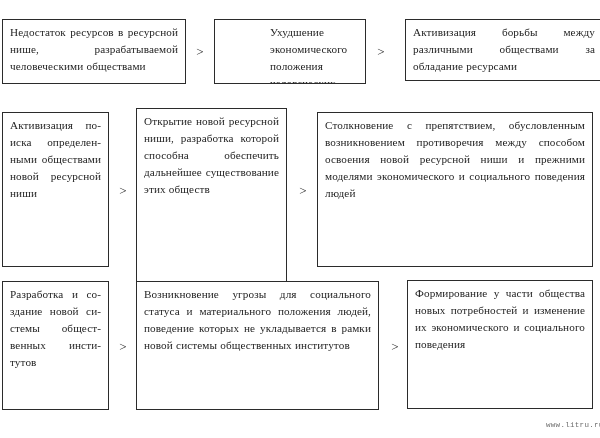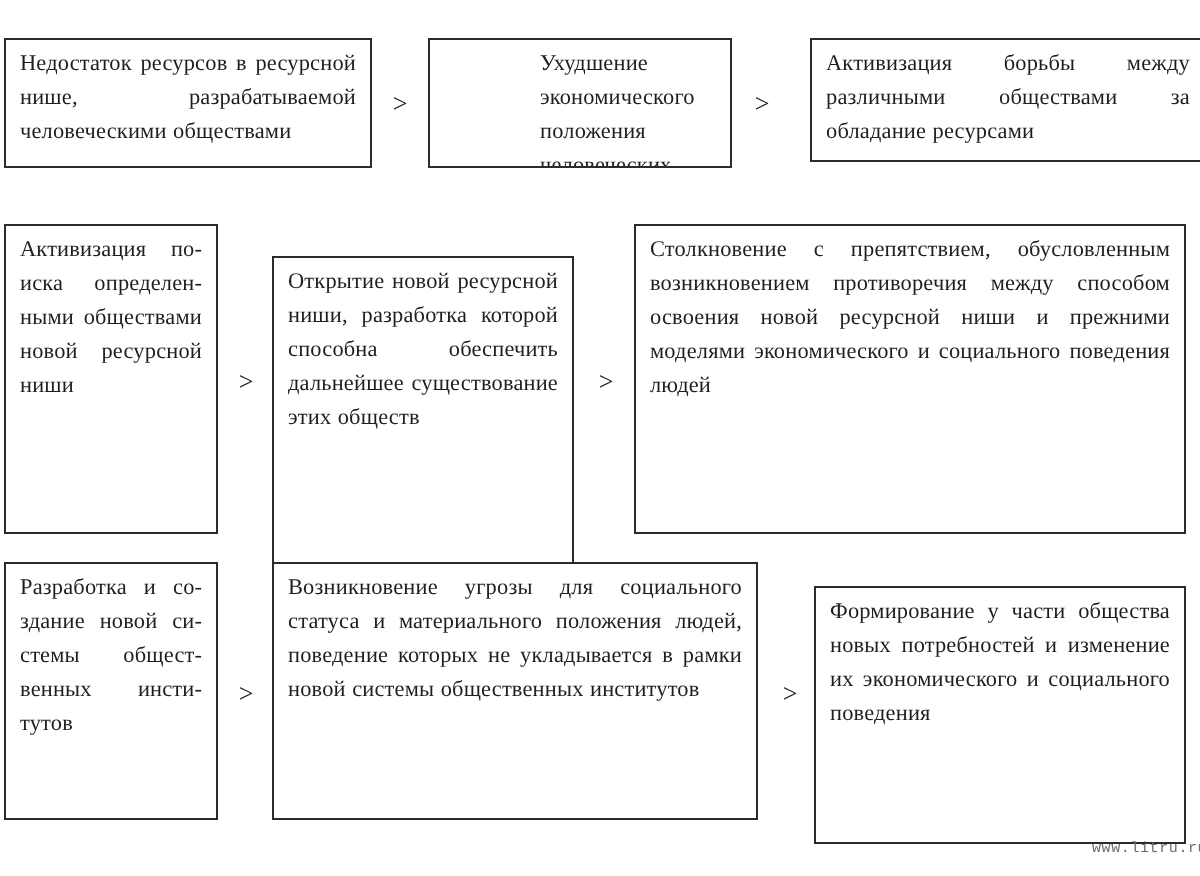--- a/index.html
+++ b/index.html
@@ -66,29 +66,29 @@
 
   
   #n-1-1 { left: 2px;   top: 19px;  width: 184px; height: 65px; }
   #n-1-2 { left: 214px; top: 19px;  width: 152px; height: 65px; padding-left: 48px; }
   #n-1-3 { left: 405px; top: 19px;  width: 198px; height: 62px; }
   #a-1-1 { left: 188px; top: 45px;  width: 24px; }
   #a-1-2 { left: 369px; top: 45px;  width: 24px; }
 
   
   #n-2-1 { left: 2px;   top: 112px; width: 107px; height: 155px; }
-  #n-2-2 { left: 136px; top: 128px; width: 151px; height: 195px; }
+  #n-2-2 { left: 136px; top: 108px; width: 151px; height: 195px; }
   #n-2-3 { left: 317px; top: 112px; width: 276px; height: 155px; }
   #a-2-1 { left: 111px; top: 184px; width: 24px; }
   #a-2-2 { left: 291px; top: 184px; width: 24px; }
 
   
   #n-3-1 { left: 2px;   top: 281px; width: 107px; height: 129px; }
   #n-3-2 { left: 136px; top: 281px; width: 243px; height: 129px; }
-  #n-3-3 { left: 407px; top: 293px; width: 186px; height: 129px; }
+  #n-3-3 { left: 407px; top: 280px; width: 186px; height: 129px; }
   #a-3-1 { left: 111px; top: 340px; width: 24px; }
   #a-3-2 { left: 383px; top: 340px; width: 24px; }
 
   .watermark { left: 533px; top: 421px; }
 </style>
 </head>
 <body>
 
 <div id="diagram">
 

